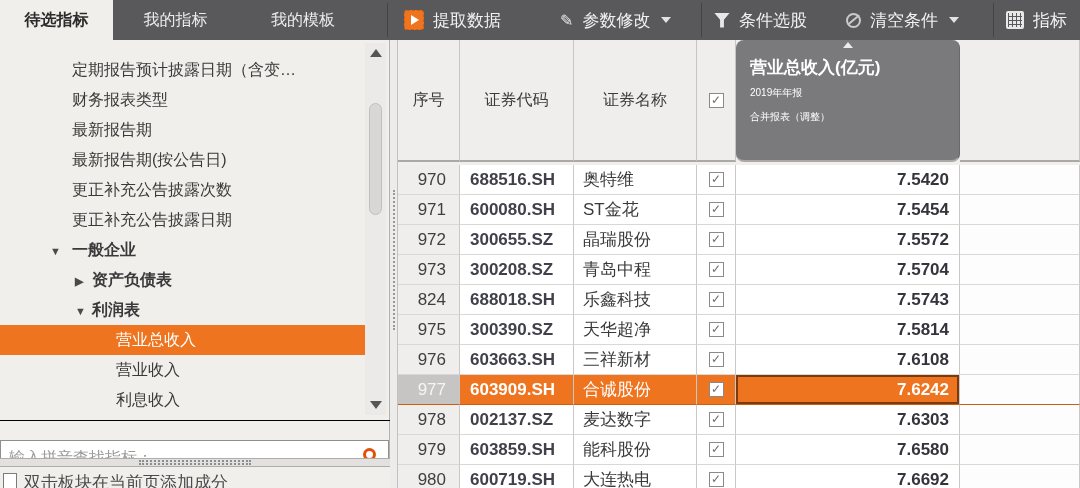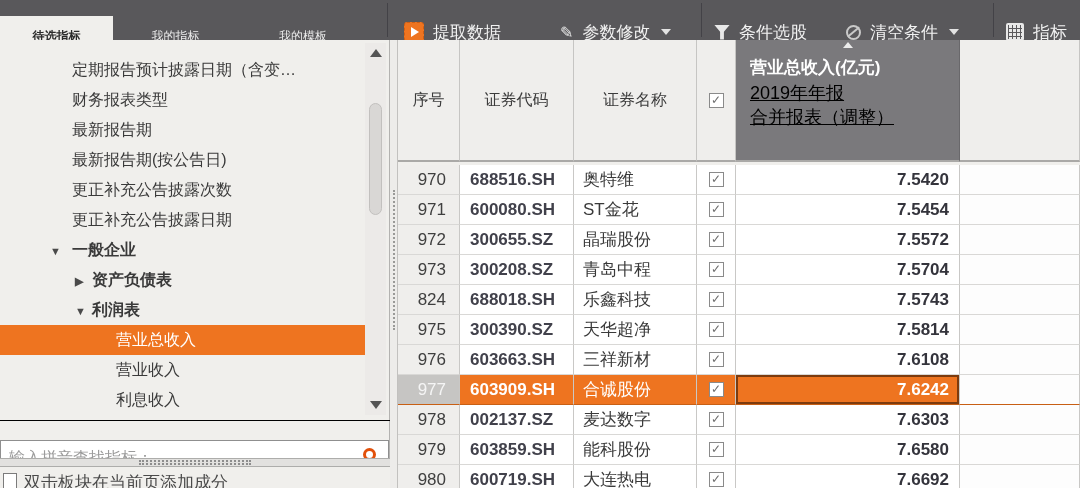--- a/index.html
+++ b/index.html
@@ -3,24 +3,24 @@
 <meta charset="utf-8">
 <style>
   * { margin:0; padding:0; box-sizing:border-box; }
   html,body { width:1080px; height:488px; overflow:hidden; }
   body { font-family:"Liberation Sans", sans-serif; background:#f0efec; position:relative; }
   #app { position:absolute; inset:0; width:1080px; height:488px; overflow:hidden; background:#f0efec; }
 
   
   .topbar { position:absolute; left:0; top:0; width:1080px; height:40px; background:#59585b; }
   .tab { position:absolute; top:0; height:40px; display:flex; align-items:center; justify-content:center;
-         font-size:12px; color:#ececec; cursor:default;margin-top:16px; }
+         font-size:16px; color:#ececec; cursor:default; }
   .tab.active { background:#f0efec; color:#2b2b2b; font-weight:bold; }
   .tab-sep { position:absolute; top:3px; height:34px; width:1px; background:#434247; }
-  .tbtn { position:absolute; top:12px; height:40px; display:flex; align-items:center; gap:9px;
+  .tbtn { position:absolute; top:0; height:40px; display:flex; align-items:center; gap:9px;
           color:#f1f1f1; font-size:17px; white-space:nowrap; }
   .icon-play { width:20px; height:20px; background:#ee7420; border:1px dashed #cf5e12; border-radius:3px;
                display:flex; align-items:center; justify-content:center; }
   .icon-play::after { content:""; display:block; width:0; height:0; margin-left:2px;
                border-left:8px solid #fff; border-top:5px solid transparent; border-bottom:5px solid transparent; }
   .icon-pencil { font-size:16px; color:#e8e8e8; transform:rotate(0deg); }
   .caret { width:0; height:0; border-left:5px solid transparent; border-right:5px solid transparent;
            border-top:6px solid #e3e3e3; margin-left:2px; }
   .icon-funnel { width:16px; height:15px; background:#e8e8e8;
            clip-path:polygon(0 0,100% 0,62% 48%,62% 100%,38% 100%,38% 48%); }
@@ -73,23 +73,23 @@
 
   
   .grid { position:absolute; left:390px; top:40px; width:690px; height:448px; background:#f0efec; overflow:hidden; }
   .gsplit { position:absolute; left:0; top:0; width:8px; height:448px; background:#edecea;
             border-right:1px solid #c2c1bf; }
   .gsplit::after { content:""; position:absolute; left:3px; top:150px; height:140px; border-left:2px dotted #9a9a98; }
   .thead { position:absolute; left:8px; top:0; display:flex; height:122px; }
   .hc { background:#efeeec; border-right:1px solid #c6c5c3; border-bottom:2px solid #aaa9a7;
         display:flex; align-items:center; justify-content:center; font-size:16px; color:#3b3b3b; }
   .hc.dark { background:#7a797c; border-right:1px solid #69686b; color:#fff;
-        display:block; position:relative; padding:15px 0 0 14px; }
+        display:block; position:relative; padding:15px 0 0 14px;border-radius:8px; }
   .hc.dark .t1 { font-size:17px; font-weight:bold; line-height:26px; }
-  .hc.dark .t2, .hc.dark .t3 { font-size:18px; line-height:24px; color:#000000;text-decoration:underline; }
+  .hc.dark .t2, .hc.dark .t3 { font-size:10px; line-height:24px; color:#ffffff; }
   .sortasc { position:absolute; top:2px; left:50%; margin-left:-5px; width:0; height:0;
         border-left:5px solid transparent; border-right:5px solid transparent; border-bottom:6px solid #ececec; }
   .w-seq{width:62px;} .w-code{width:114px;} .w-name{width:123px;} .w-cb{width:39px;} .w-val{width:224px;} .w-x{width:120px;}
 
   .tbody { position:absolute; left:8px; top:125px; }
   .tr { display:flex; height:30px; }
   .td { border-right:1px solid #c9c8c6; border-bottom:1px solid #d9d8d6; background:#ffffff;
         font-size:17px; color:#3a3a3a; display:flex; align-items:center; overflow:hidden; }
   .td.seq { background:#efeeec; color:#3f3f3f; justify-content:flex-end; padding-right:13px; }
   .td.code { padding-left:10px; color:#41414b;font-weight:bold; }

